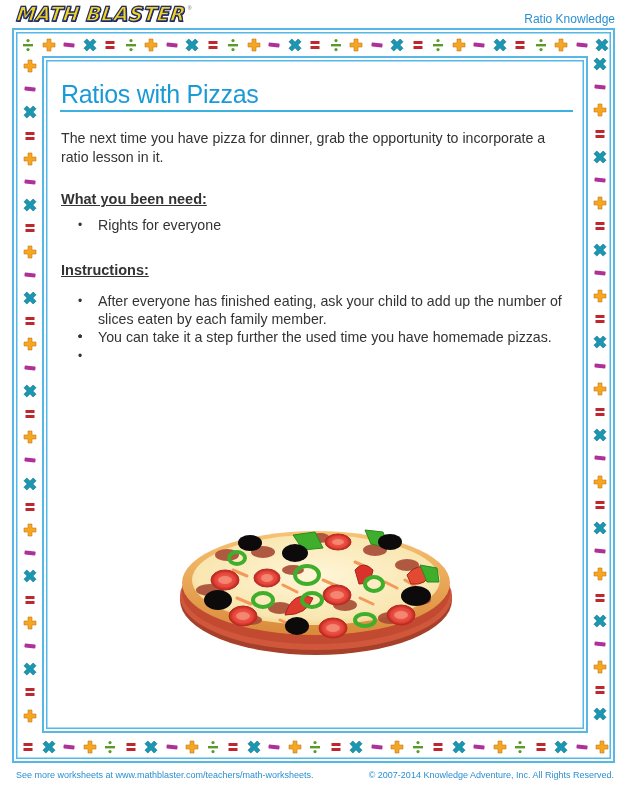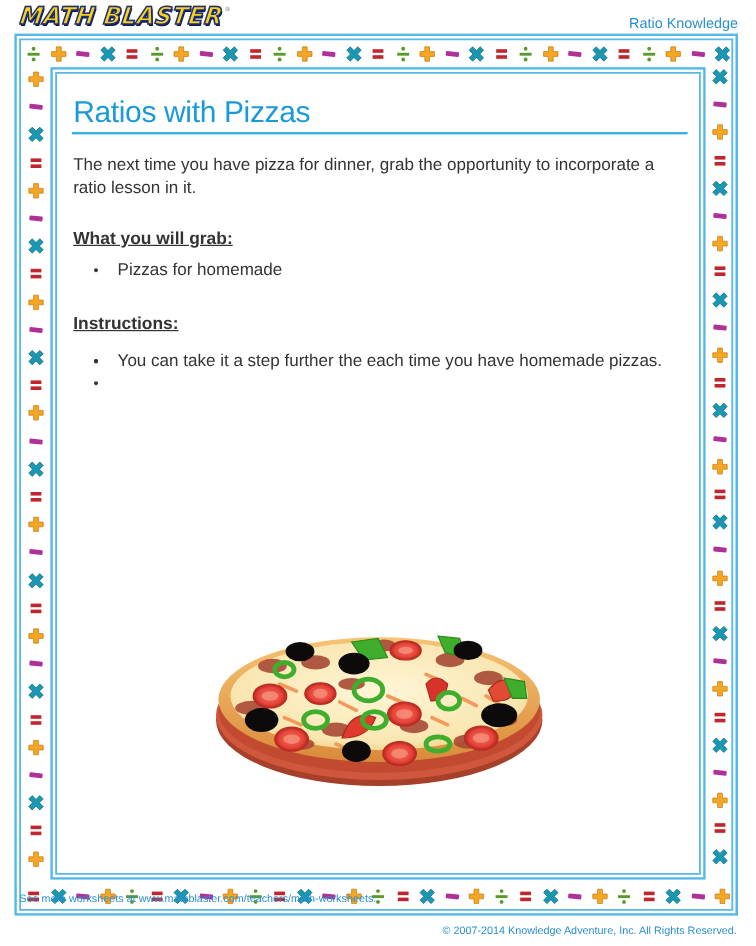--- a/index.html
+++ b/index.html
@@ -23,21 +23,21 @@
   .intro{position:absolute;left:61px;top:129px;width:515px;font-size:14.2px;line-height:19px;color:#333;}
   .h-need{position:absolute;left:61px;top:191px;font-size:14.5px;font-weight:bold;text-decoration:underline;color:#333;}
   .need-list{position:absolute;left:61px;top:216px;margin:0;padding:0;list-style:none;font-size:14.2px;line-height:19px;}
   .h-instr{position:absolute;left:61px;top:262px;font-size:14.5px;font-weight:bold;text-decoration:underline;color:#333;}
   .instr-list{position:absolute;left:61px;top:292px;width:515px;margin:0;padding:0;list-style:none;font-size:14.2px;line-height:18.2px;}
   .li{position:relative;padding-left:37px;}
   .li .bullet{position:absolute;left:17px;top:0;font-size:12px;}
 
   .pizza{position:absolute;left:175px;top:520px;width:282px;height:140px;}
 
-  .footer-left{position:absolute;left:16px;top:744px;font-size:9px;color:#2a8fd0;}
+  .footer-left{position:absolute;left:16px;top:770px;font-size:9px;color:#2a8fd0;}
   .footer-right{position:absolute;right:16px;top:770px;font-size:9px;color:#2a8fd0;}
 </style>
 </head>
 <body>
 
 <div class="logo">
   <span class="logo-text">MATH BLASTER</span>
   <span class="logo-reg">®</span>
 </div>
 <div class="category">Ratio Knowledge</div>
@@ -726,42 +726,43 @@
       </svg>
     </span>
   </div>
 <div class="frame-inner"></div>
 
 <h1 class="title" style="margin:0;">Ratios with Pizzas</h1>
 <div class="title-rule"></div>
 
 <p class="intro" style="margin:0;">The next time you have pizza for dinner, grab the opportunity to incorporate a ratio lesson in it.</p>
 
-<div class="h-need">What you will grab:</div>
+<div class="h-need">What you been need:</div>
 <ul class="need-list">
   <li class="li">
     <span class="bullet">•</span>
-    <span>Pizzas for homemade</span>
+    <span>Rights for everyone</span>
   </li>
 </ul>
 
 <div class="h-instr">Instructions:</div>
 <ul class="instr-list">
   <li class="li">
     <span class="bullet">•</span>
+    <span>After everyone has finished eating, ask your child to add up the number of slices eaten by each family member.</span>
   </li>
   <li class="li">
     <span class="bullet">•</span>
   </li>
   <li class="li">
     <span class="bullet">•</span>
   </li>
   <li class="li">
     <span class="bullet">•</span>
-    <span>You can take it a step further the each time you have homemade pizzas.</span>
+    <span>You can take it a step further the used time you have homemade pizzas.</span>
   </li>
   <li class="li">
     <span class="bullet">•</span>
   </li>
 </ul>
 
 <div class="pizza">
   <svg viewBox="0 0 282 140" width="282" height="140">
     <defs>
       <radialGradient id="cheese" cx="50%" cy="45%" r="60%">

